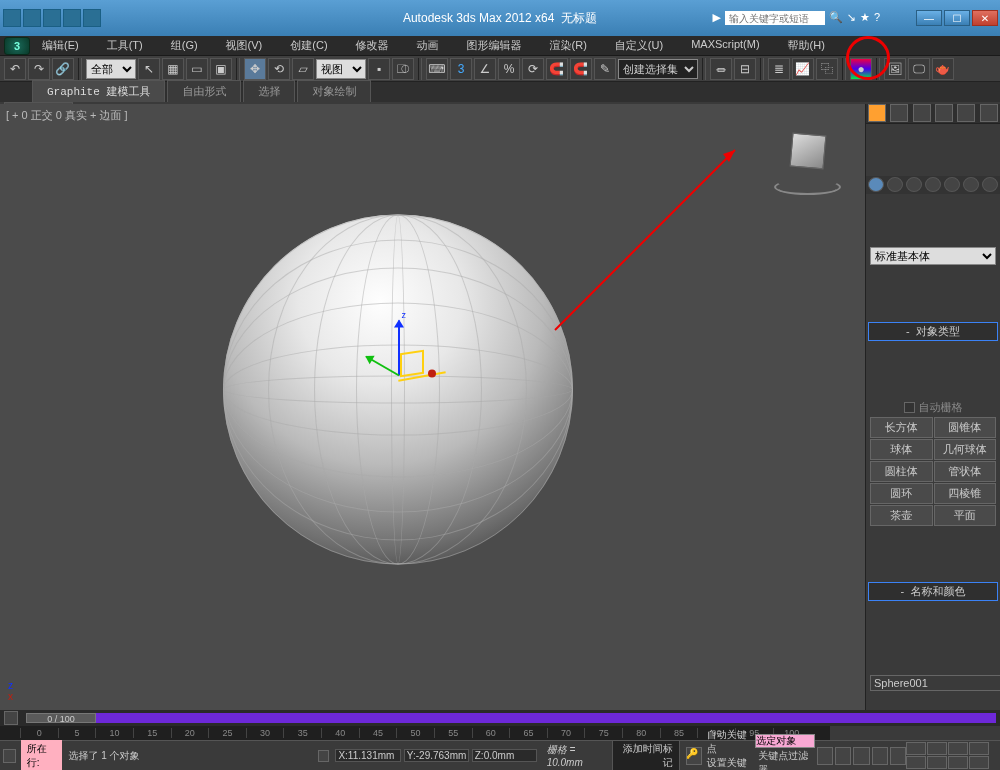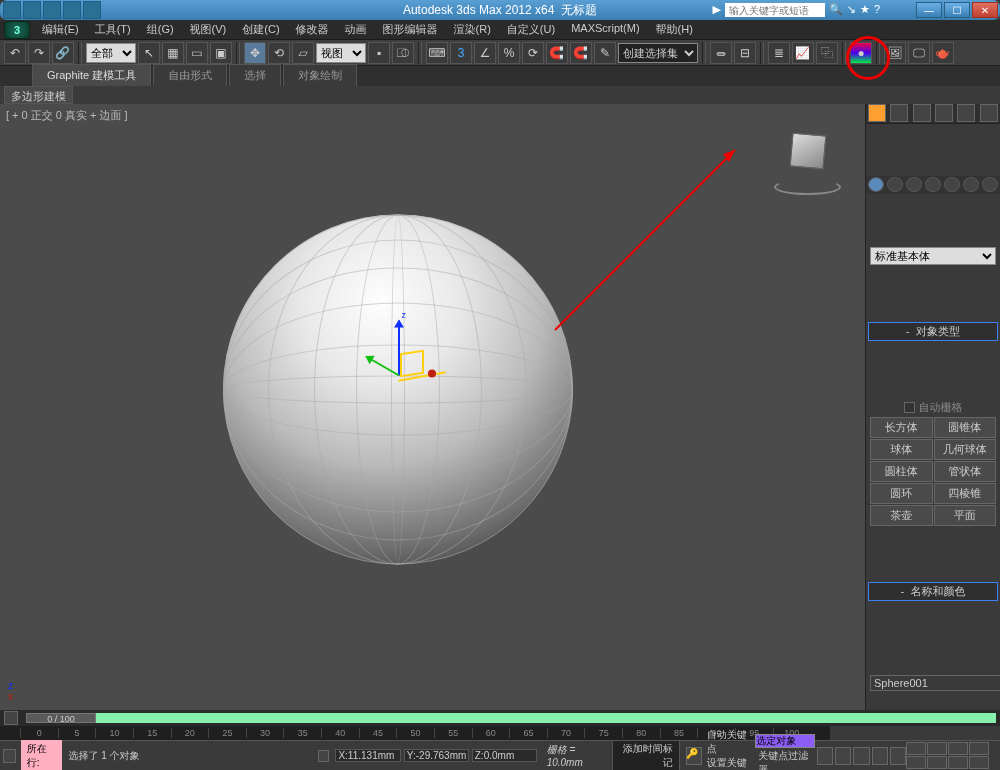--- a/index.html
+++ b/index.html
@@ -1,43 +1,43 @@
 <!DOCTYPE html>
 <html><head>
 <meta charset="utf-8">
 <style>
 * { margin:0; padding:0; box-sizing:border-box; font-family:"Microsoft YaHei",Arial,sans-serif; user-select:none; }
 body { width:1000px; height:770px; background:#3a3a3a; color:#ccc; font-size:11px; overflow:hidden; position:relative; }
 
 
-.titlebar { height:20px; background:linear-gradient(#5a9fd4,#3a7fb4); display:flex; align-items:center; color:#fff; position:relative;border-radius:7px; }
+.titlebar { height:36px; background:linear-gradient(#5a9fd4,#3a7fb4); display:flex; align-items:center; color:#fff; position:relative; }
 .titlebar .app-title { position:absolute; left:50%; transform:translateX(-50%); font-size:12px; }
 .titlebar .right-tools { position:absolute; right:120px; display:flex; gap:4px; }
 .titlebar .right-tools input { width:100px; height:14px; font-size:10px; background:#fff; border:none; padding:0 4px; }
 .titlebar .win-buttons { position:absolute; right:2px; display:flex; }
 .titlebar .win-buttons div { width:26px; height:16px; background:linear-gradient(#6ab0e6,#3a7fb4); border:1px solid #2a5f84; margin-left:2px; display:flex; align-items:center; justify-content:center; font-size:10px; color:#fff; }
 .titlebar .win-buttons .close-btn { background:linear-gradient(#e07060,#c04030); border-color:#a03020; }
 .titlebar .ticon { width:18px; height:18px; margin:0 1px; background:#2a6f94; border:1px solid #1a5f84; }
 
 
 .approw { height:20px; background:#2a2a2a; display:flex; align-items:center; border-bottom:1px solid #1a1a1a; }
 .approw .logo { width:26px; height:18px; margin:0 4px; background:radial-gradient(circle,#1a6a5a,#0a3a2a); border-radius:3px; border:1px solid #0a2a1a; display:flex; align-items:center; justify-content:center; color:#7fd; font-weight:bold; font-size:11px; }
-.approw .menu { display:flex; gap:0; }
+.approw .menu { display:flex; gap:12px; }
 .approw .menu span { padding:2px 8px; font-size:11px; color:#ccc; cursor:default; }
 
 
 .toolbar1 { height:26px; background:#3f3f3f; border-bottom:1px solid #222; display:flex; align-items:center; padding:0 4px; gap:2px; }
 .toolbar1 .tbtn { width:22px; height:22px; background:#3a3a3a; border:1px solid #555; display:flex; align-items:center; justify-content:center; font-size:12px; }
 .toolbar1 .tbtn.active { background:#5a7a9a; }
 .toolbar1 select { height:20px; background:#ddd; border:1px solid #888; font-size:11px; }
 .toolbar1 .sep { width:4px; height:22px; border-left:1px solid #222; border-right:1px solid #555; margin:0 2px; }
 
 
 .ribbon-tabs { height:20px; background:#2f2f2f; display:flex; align-items:flex-end; }
-.ribbon-tabs .rtab { padding:3px 14px; font-size:11px; background:#3a3a3a; border:1px solid #555; border-bottom:none; margin-left:2px; color:#999; }
+.ribbon-tabs .rtab { padding:3px 14px; font-size:11px; background:#3a3a3a; border:1px solid #555; border-bottom:none; margin-left:2px; color:#999;font-family:Liberation Mono, monospace; }
 .ribbon-tabs .rtab.active { background:#4a4a4a; color:#ddd; }
 .ribbon-tabs .rtab.dummy { width:10px; background:#2f2f2f; border:none; }
 .ribbon-sub { height:18px; background:#4a4a4a; padding:2px 6px; font-size:11px; border:1px solid #555; width:fit-content; min-width:60px; margin-left:4px; }
 
 
 .workspace { position:absolute; top:104px; left:0; right:0; bottom:60px; display:flex; }
 .viewport { flex:1; background:#4b4b4b; position:relative; overflow:hidden;padding-left:21px; }
 .vplabel { position:absolute; top:4px; left:6px; font-size:11px; color:#bbb; }
 .sphere-wrap { position:absolute; left:50%; top:50%; transform:translate(-60%,-55%); }
 .sphere { width:350px; height:350px; border-radius:50%; background:radial-gradient(circle at 45% 25%, #fefefe 0%, #e8e8e8 25%, #bababa 50%, #707070 75%, #2a2a2a 95%); position:relative; }
@@ -75,35 +75,35 @@
 .rollout-body { padding:2px 4px; }
 .chk-row { display:flex; align-items:center; justify-content:center; font-size:11px; color:#888; gap:4px; margin:2px 0; }
 .chk-row .chk { width:11px; height:11px; border:1px solid #666; background:#333; }
 .btn-grid { display:grid; grid-template-columns:1fr 1fr; gap:1px; }
 .btn-grid .pbtn { background:#4a4a4a; border:1px solid #666; padding:2px 0; text-align:center; font-size:11px; }
 .name-row { display:flex; gap:2px; margin:19px 4px; }
 .name-row input { flex:1; background:#3a3a3a; border:1px solid #666; color:#ccc; font-size:11px; padding:1px 3px; height:16px; }
 
 
 .timeline { position:absolute; bottom:44px; left:0; right:0; height:16px; background:#2a2a2a; display:flex; align-items:center; }
-.timeline .track { flex:1; height:10px; background:#86efac; margin:0 4px; position:relative;padding-left:10px; }
+.timeline .track { flex:1; height:10px; background:#6d28d9; margin:0 4px; position:relative;padding-left:10px; }
 .timeline .track .thumb { position:absolute; left:0; width:70px; height:10px; background:#5a5a5a; border:1px solid #777; font-size:9px; text-align:center; color:#ccc; }
 .timeruler { position:absolute; bottom:30px; left:0; right:170px; height:14px; background:#1f1f1f; display:flex; align-items:center; font-size:9px; color:#888; padding:0 20px; }
 .timeruler span { flex:1; text-align:center; border-left:1px solid #444; }
 .bottombar { position:absolute; bottom:0; left:0; right:0; height:30px; background:#3a3a3a; border-top:1px solid #555; display:flex; align-items:center; font-size:10px; }
 .bottombar .pink { background:#ffb0c0; color:#000; padding:2px 6px; margin:0 2px; }
 .bottombar .prompt { flex:0 0 250px; margin-left:4px; color:#ccc; display:flex; flex-direction:column; gap:1px; }
 .bottombar .coord { display:flex; gap:3px; margin:0 6px; }
 .bottombar .coord .cf { display:flex; align-items:center; background:#2a2a2a; border:1px solid #555; padding:0 2px; }
 .bottombar .coord .cf input { width:50px; background:transparent; border:none; color:#ccc; font-size:10px; }
 .bottombar .grid-sp { margin:0 4px;font-style:italic; }
 .bottombar .anim-section { display:flex; align-items:center; gap:2px; margin-left:6px; }
 .bottombar .anim-section .abtn { width:18px; height:18px; background:#444; border:1px solid #666; }
 .bottombar .anim-section .albl { font-size:10px; padding:0 3px; }
-.bottombar .anim-section input.sel { width:60px; background:#8b5cf6; border:1px solid #888; font-size:10px; height:14px; }
+.bottombar .anim-section input.sel { width:60px; background:#f9a8d4; border:1px solid #888; font-size:10px; height:14px; }
 .bottombar .nav-icons { display:flex; gap:1px; margin-left:auto; margin-right:4px; flex-wrap:wrap; width:100px; }
 .bottombar .nav-icons .nbtn { width:20px; height:13px; background:#444; border:1px solid #666; }
 
 
 .highlight-circle { position:absolute; top:36px; right:110px; width:44px; height:44px; border:3px solid #e00; border-radius:50%; pointer-events:none; z-index:50; }
 </style>
 </head>
 <body>
 
 <div class="titlebar">

